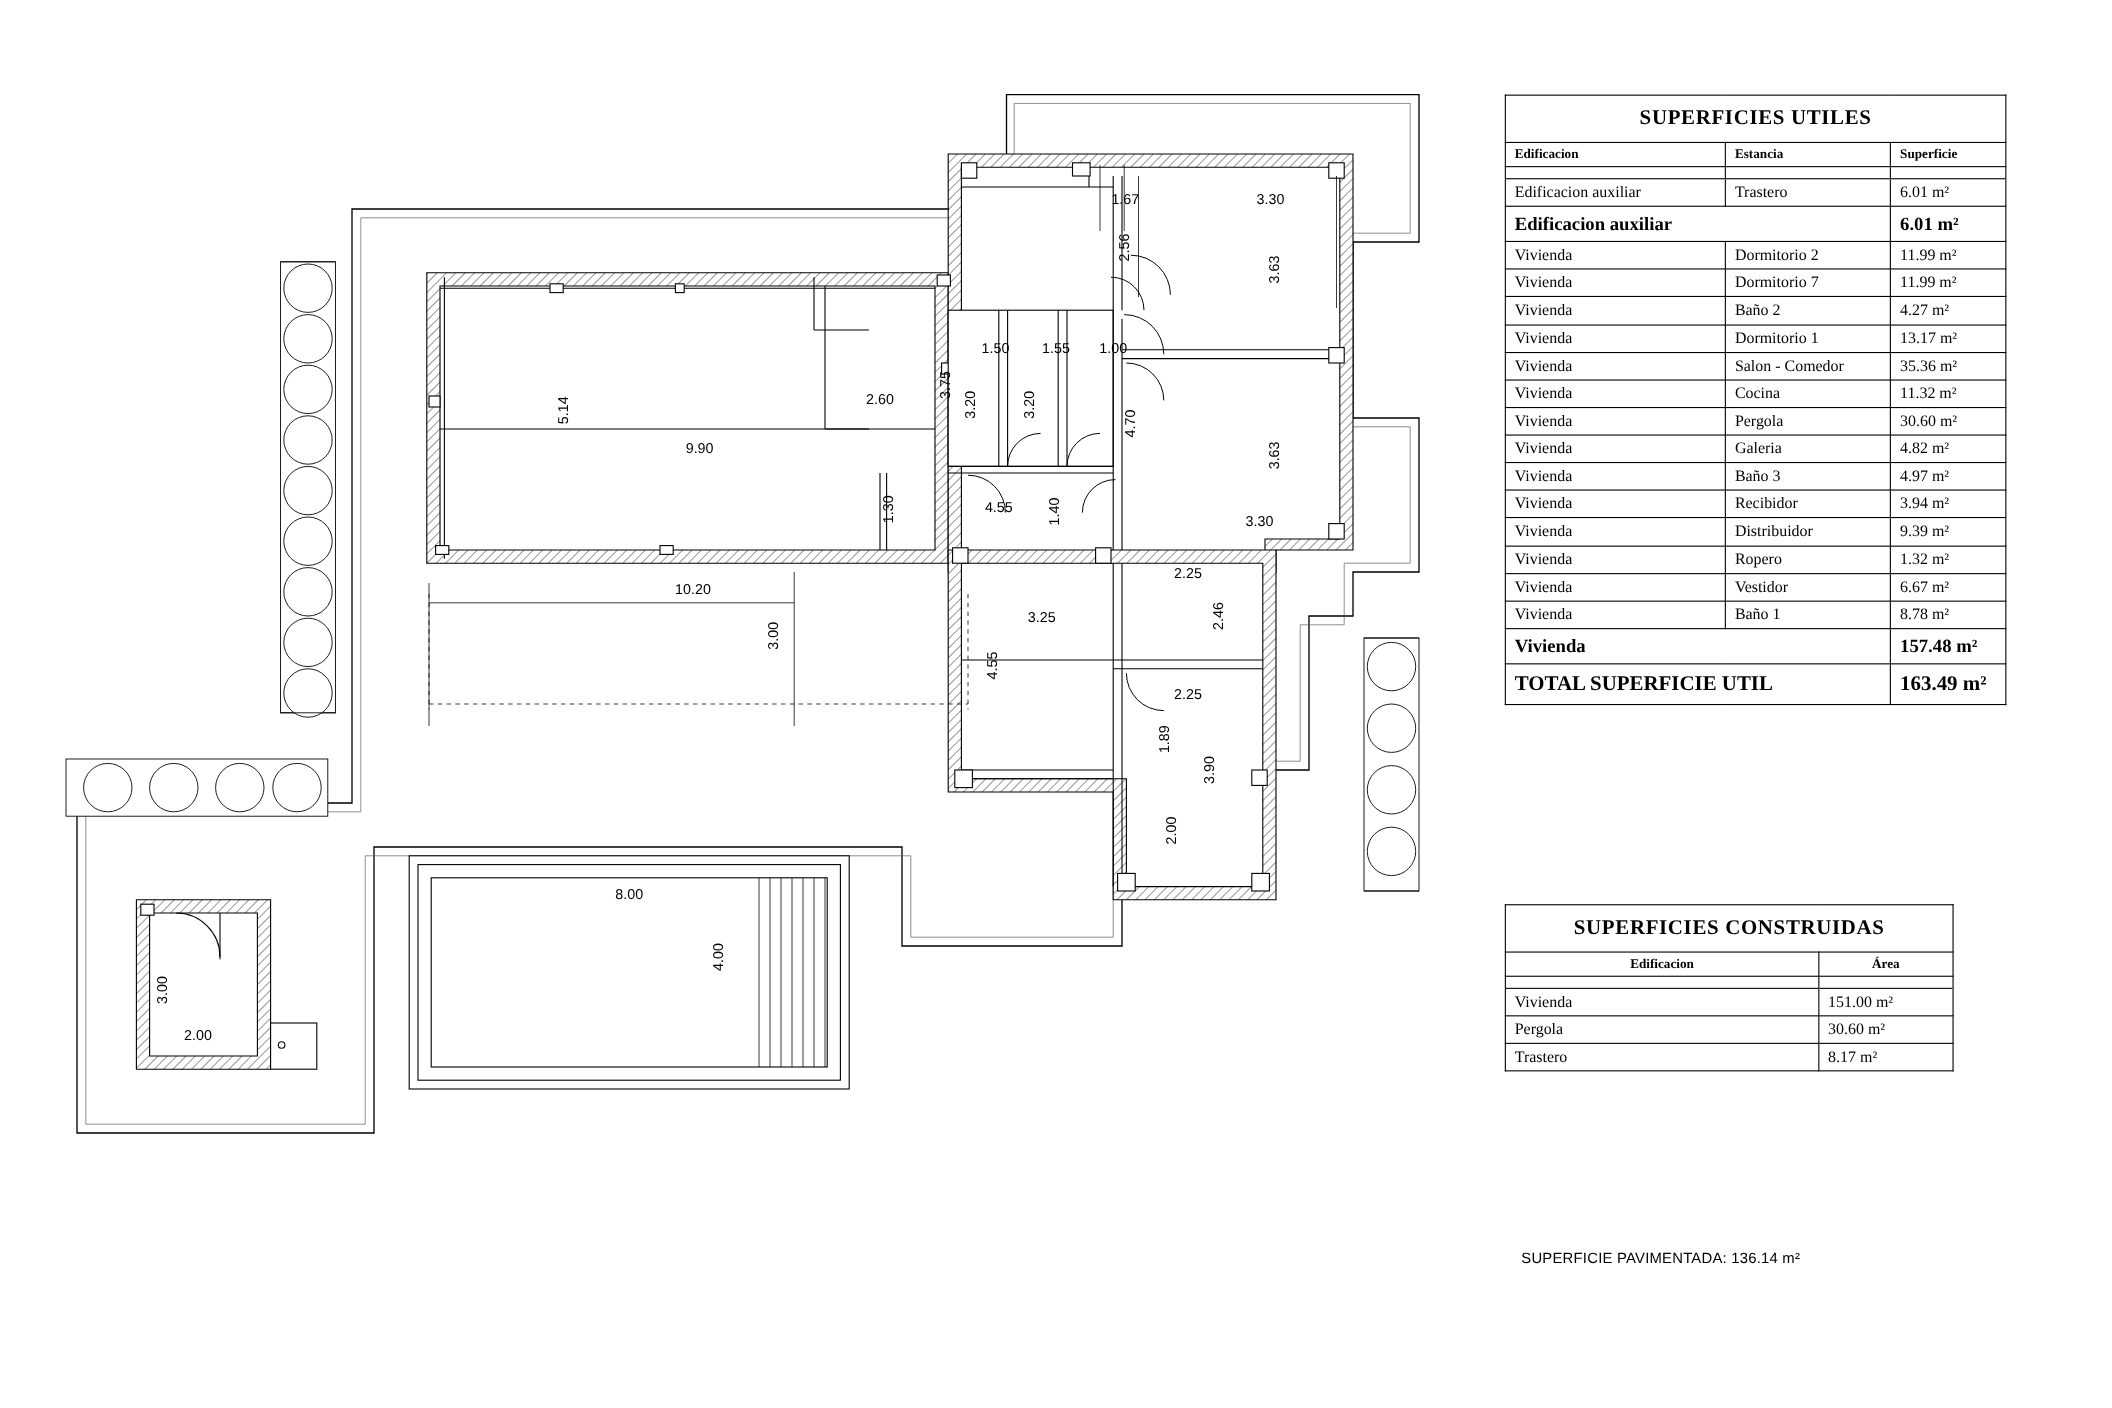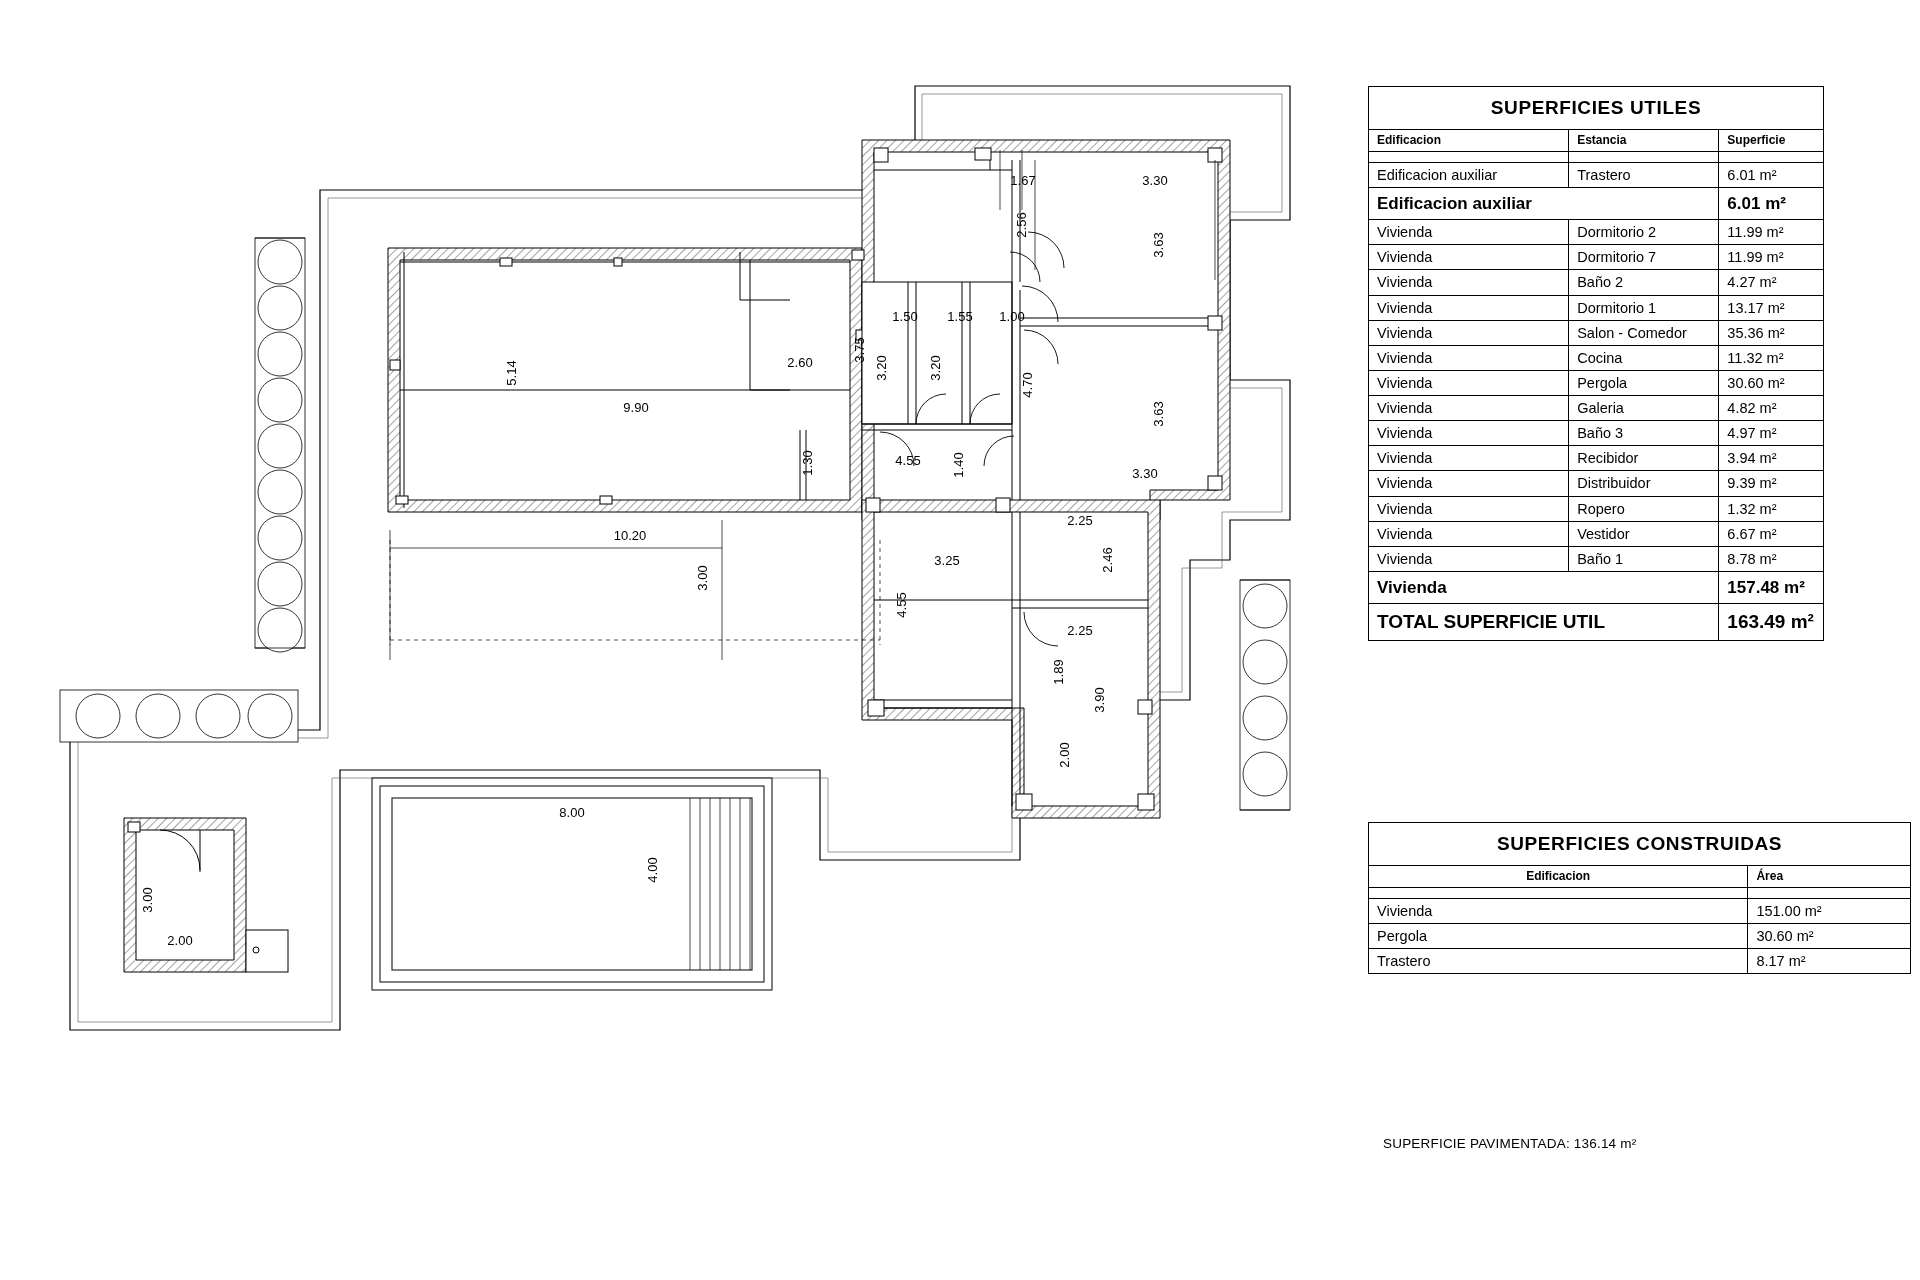--- a/index.html
+++ b/index.html
@@ -28,31 +28,31 @@
     top: 0px;
     width: 1370px;
     height: 1052px;
   }
   #plan svg { display: block; }
 
   
   .tbl {
     position: absolute;
     border-collapse: collapse;
-    font-family: Liberation Sans, sans-serif;
+    font-family: Liberation Serif, serif;
   }
   #tbl-utiles {
     left: 1368px;
     top: 86px;
     width: 456px;
   }
   #tbl-construidas {
     left: 1368px;
     top: 822px;
-    width: 543px;
+    width: 408px;
   }
   .tbl td, .tbl th {
     border: 1px solid #000;
     padding: 3px 8px;
     font-size: 14.5px;
     line-height: 1.25;
     text-align: left;
     vertical-align: middle;
     background: #fff;
   }
@@ -430,21 +430,21 @@
     </tbody>
   </table>
 
   <table class="tbl" id="tbl-construidas">
     <tbody>
       <tr>
         <td class="title-cell" colspan="2">SUPERFICIES CONSTRUIDAS</td>
       </tr>
       <tr>
         <td class="hdr" style="text-align:center; width:70%;">Edificacion</td>
-        <td class="hdr" style="width:30%;">Área</td>
+        <td class="hdr" style="text-align:center; width:30%;">Área</td>
       </tr>
       <tr class="spacer">
         <td></td>
         <td></td>
       </tr>
       <tr>
         <td>Vivienda</td>
         <td>151.00 m²</td>
       </tr>
       <tr>

